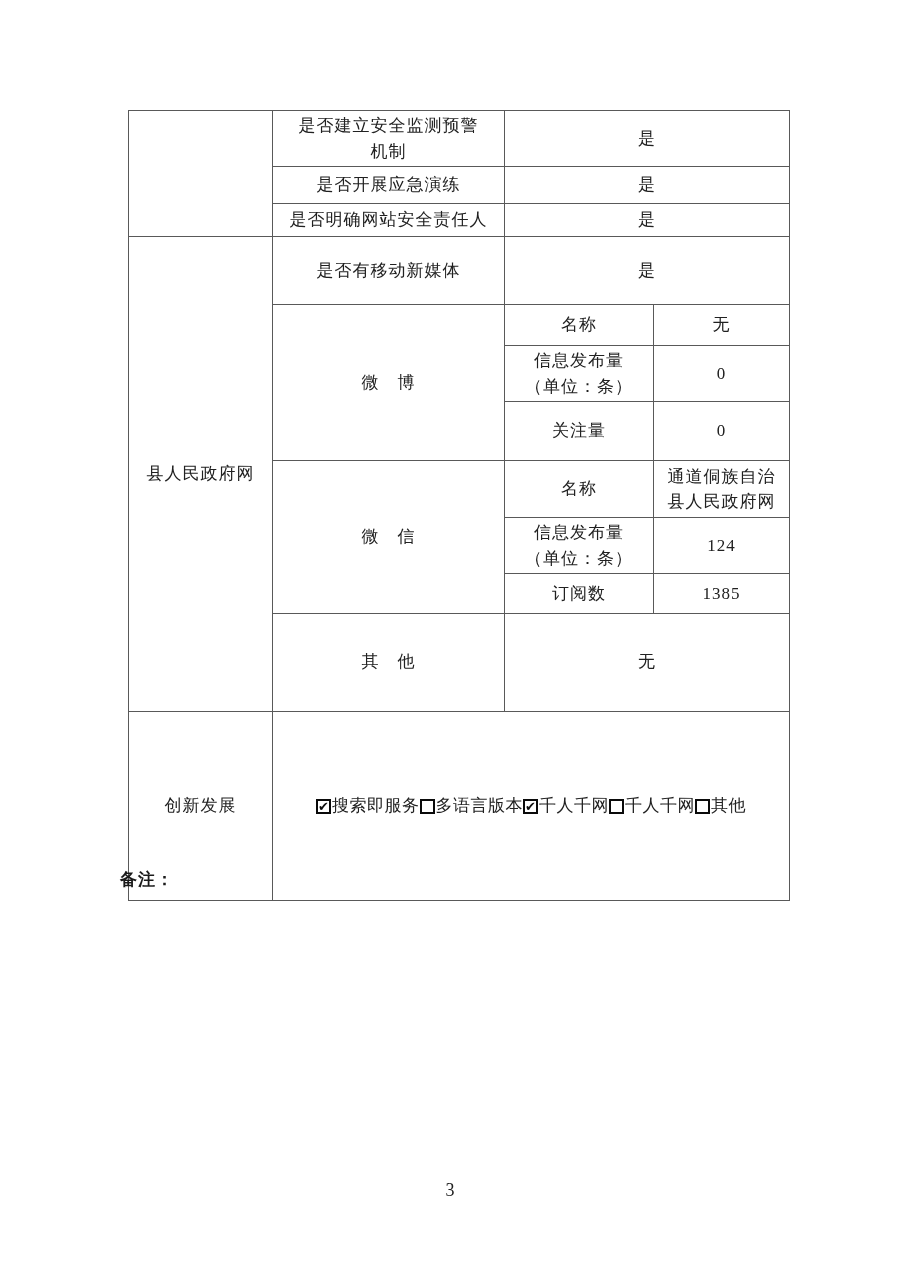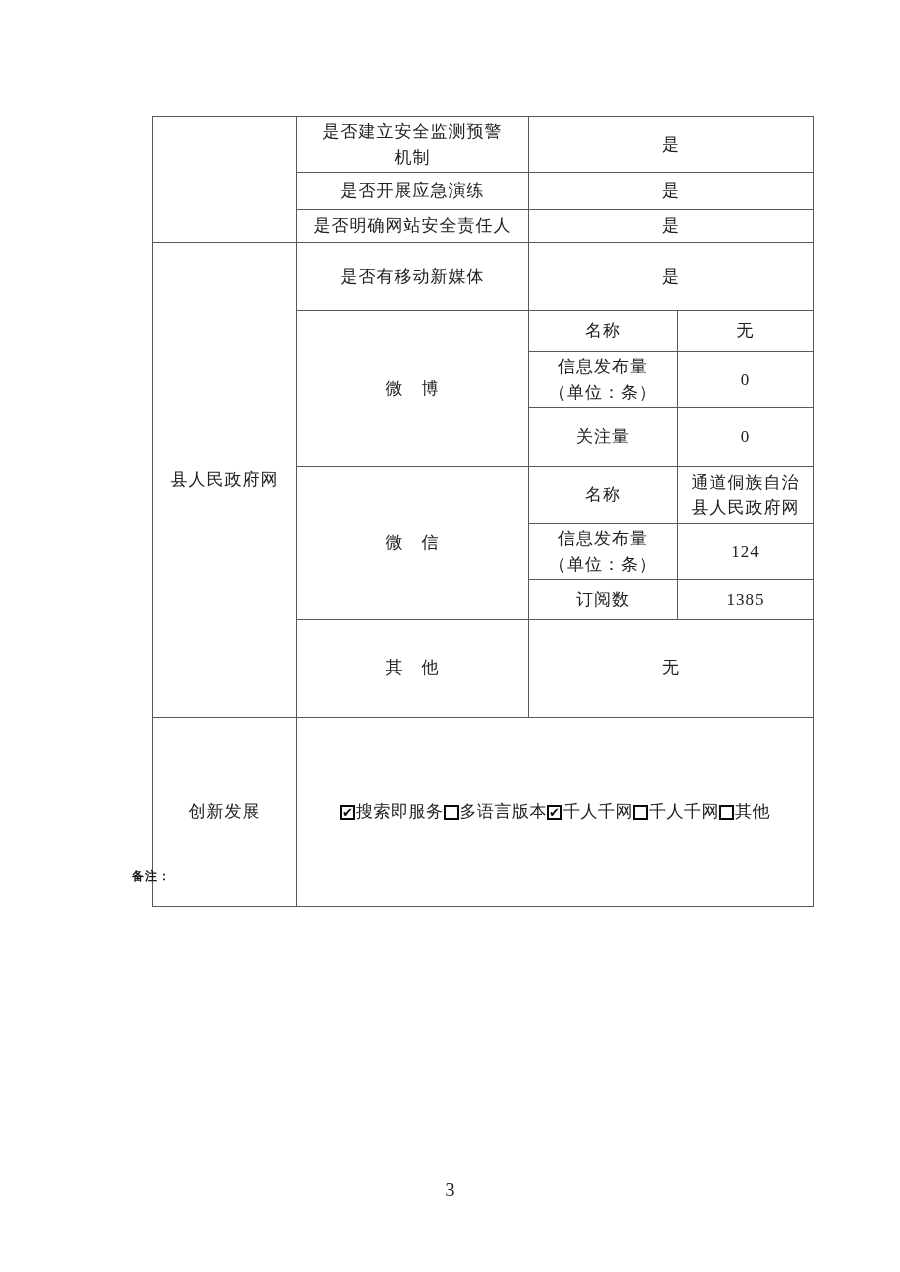--- a/index.html
+++ b/index.html
@@ -7,25 +7,24 @@
   body {
     background:#ffffff;
     font-family:"Liberation Serif","DejaVu Serif",serif;
     color:#212121;
     position:relative;
     overflow:hidden;
   }
   .sheet { position:absolute; inset:0; background:#fff; }
 
   table.report {
-    position:absolute; left:128px; top:116px;
+    position:absolute; left:128px; top:110px;
     width:661px;
     border-collapse:collapse;
     table-layout:fixed;
-    margin-left:24px;
   }
   td {
     border:1px solid #595959;
     text-align:center;
     vertical-align:middle;
     font-size:17px;
     letter-spacing:1px;
     line-height:1.5;
     padding:2px 5px;
     color:#212121;
@@ -53,22 +52,22 @@
     width:15px; height:15px;
     border:2px solid #0a0a0a;
     margin-right:1px;
     font-size:13px; font-weight:bold;
     line-height:11px; text-align:center;
     color:#0a0a0a;
     font-family:"DejaVu Sans",sans-serif;
   }
 
   .remark {
-    position:absolute; left:132px; top:868px;
-    font-size:12px; font-weight:bold; letter-spacing:1px; color:#1a1a1a;
+    position:absolute; left:120px; top:868px;
+    font-size:17px; font-weight:bold; letter-spacing:1px; color:#1a1a1a;
   }
   .pagenum {
     position:absolute; left:0; top:1180px; width:900px;
     text-align:center; font-size:18px; color:#212121;
   }
 </style>
 </head>
 <body>
 
 <div class="sheet">

